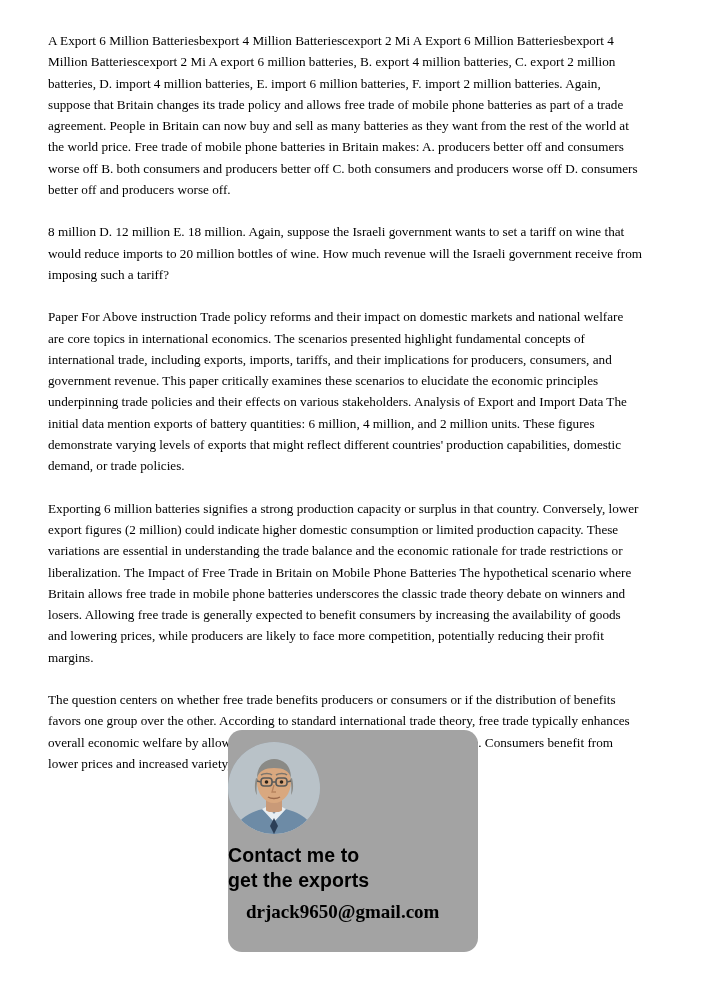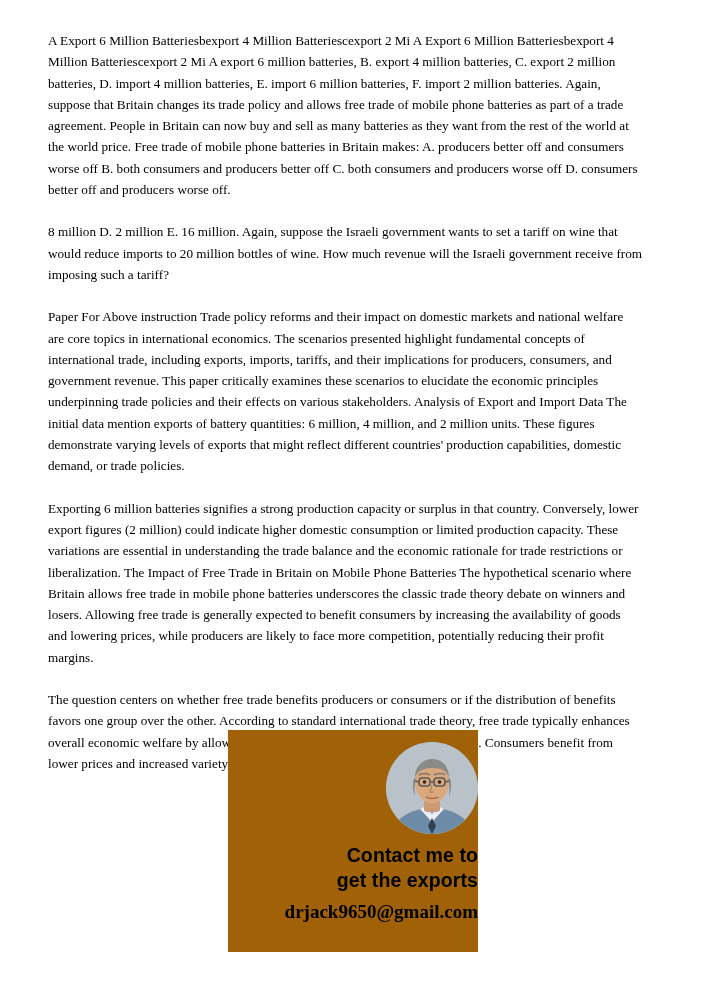--- a/index.html
+++ b/index.html
@@ -41,26 +41,27 @@
     margin-bottom: 0;
   }
 
   
   .overlay-card {
     position: absolute;
     left: 228px;
     top: 730px;
     width: 250px;
     height: 222px;
-    background: #a16207;
+    background: #a3a3a3;
     box-sizing: border-box;
     display: flex;
     flex-direction: column;
-    align-items: flex-end;
+    align-items: flex-start;
     overflow: hidden;
+    border-radius: 14px;
   }
   .avatar {
     width: 92px;
     height: 92px;
     border-radius: 50%;
     margin-top: 12px;
     overflow: hidden;
     position: relative;
     background: #a9b4bd;
     flex: none;
@@ -81,30 +82,31 @@
     margin-top: 9px;
   }
   .overlay-email {
     font-family: "Liberation Serif", "DejaVu Serif", serif;
     font-weight: bold;
     font-size: 19px;
     line-height: 26px;
     color: #000000;
     text-align: center;
     margin-top: 6px;
+    margin-left: 18px;
   }
 </style>
 </head>
 <body>
 
 <div id="page">
 
   <div class="doc-body">
     <p class="para">A Export 6 Million Batteriesbexport 4 Million Batteriescexport 2 Mi A Export 6 Million Batteriesbexport 4 Million Batteriescexport 2 Mi A export 6 million batteries, B. export 4 million batteries, C. export 2 million batteries, D. import 4 million batteries, E. import 6 million batteries, F. import 2 million batteries. Again, suppose that Britain changes its trade policy and allows free trade of mobile phone batteries as part of a trade agreement. People in Britain can now buy and sell as many batteries as they want from the rest of the world at the world price. Free trade of mobile phone batteries in Britain makes: A. producers better off and consumers worse off B. both consumers and producers better off C. both consumers and producers worse off D. consumers better off and producers worse off.</p>
-    <p class="para">8 million D. 2 million E. 16 million. Again, suppose the Israeli government wants to set a tariff on wine that would reduce imports to 20 million bottles of wine. How much revenue will the Israeli government receive from imposing such a tariff?</p>
+    <p class="para">8 million D. 12 million E. 18 million. Again, suppose the Israeli government wants to set a tariff on wine that would reduce imports to 20 million bottles of wine. How much revenue will the Israeli government receive from imposing such a tariff?</p>
     <p class="para">Paper For Above instruction Trade policy reforms and their impact on domestic markets and national welfare are core topics in international economics. The scenarios presented highlight fundamental concepts of international trade, including exports, imports, tariffs, and their implications for producers, consumers, and government revenue. This paper critically examines these scenarios to elucidate the economic principles underpinning trade policies and their effects on various stakeholders. Analysis of Export and Import Data The initial data mention exports of battery quantities: 6 million, 4 million, and 2 million units. These figures demonstrate varying levels of exports that might reflect different countries' production capabilities, domestic demand, or trade policies.</p>
     <p class="para">Exporting 6 million batteries signifies a strong production capacity or surplus in that country. Conversely, lower export figures (2 million) could indicate higher domestic consumption or limited production capacity. These variations are essential in understanding the trade balance and the economic rationale for trade restrictions or liberalization. The Impact of Free Trade in Britain on Mobile Phone Batteries The hypothetical scenario where Britain allows free trade in mobile phone batteries underscores the classic trade theory debate on winners and losers. Allowing free trade is generally expected to benefit consumers by increasing the availability of goods and lowering prices, while producers are likely to face more competition, potentially reducing their profit margins.</p>
     <p class="para">The question centers on whether free trade benefits producers or consumers or if the distribution of benefits favors one group over the other. According to standard international trade theory, free trade typically enhances overall economic welfare by allowing countries to exploit comparative advantage. Consumers benefit from lower prices and increased variety, whereas producers may suffer from increased</p>
   </div>
 
   <div class="overlay-card">
     <div class="avatar">
       <svg width="92" height="92" viewBox="0 0 92 92" xmlns="http://www.w3.org/2000/svg">
         <defs>
           <clipPath id="circ">

